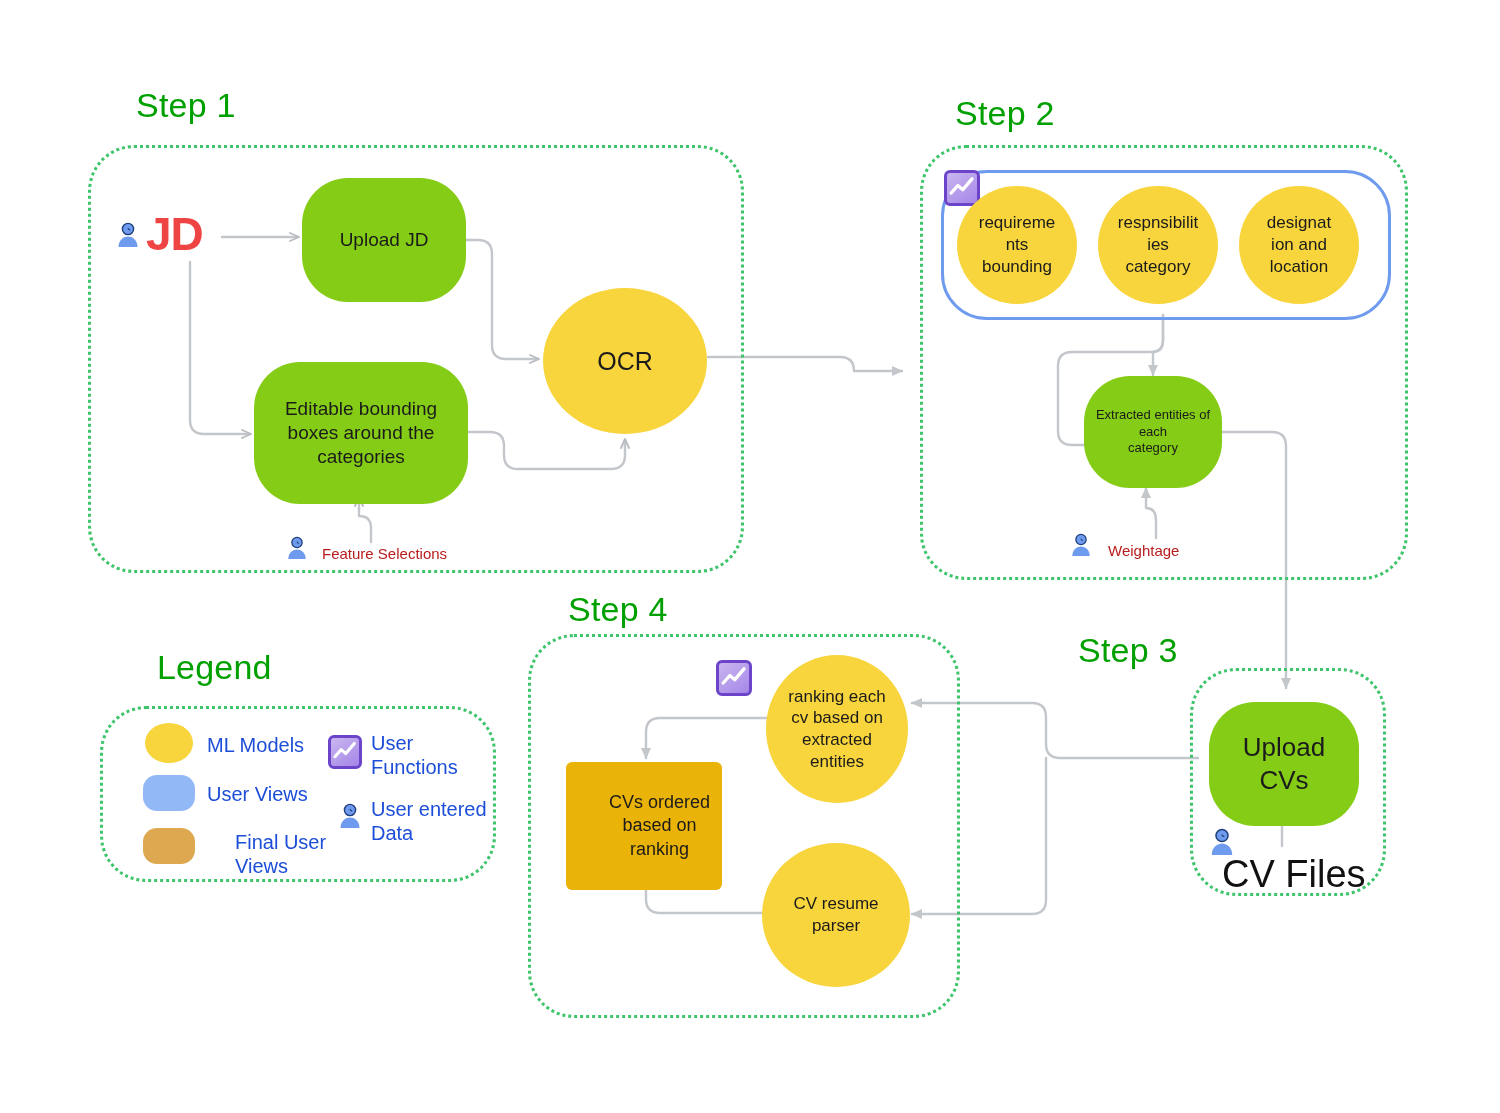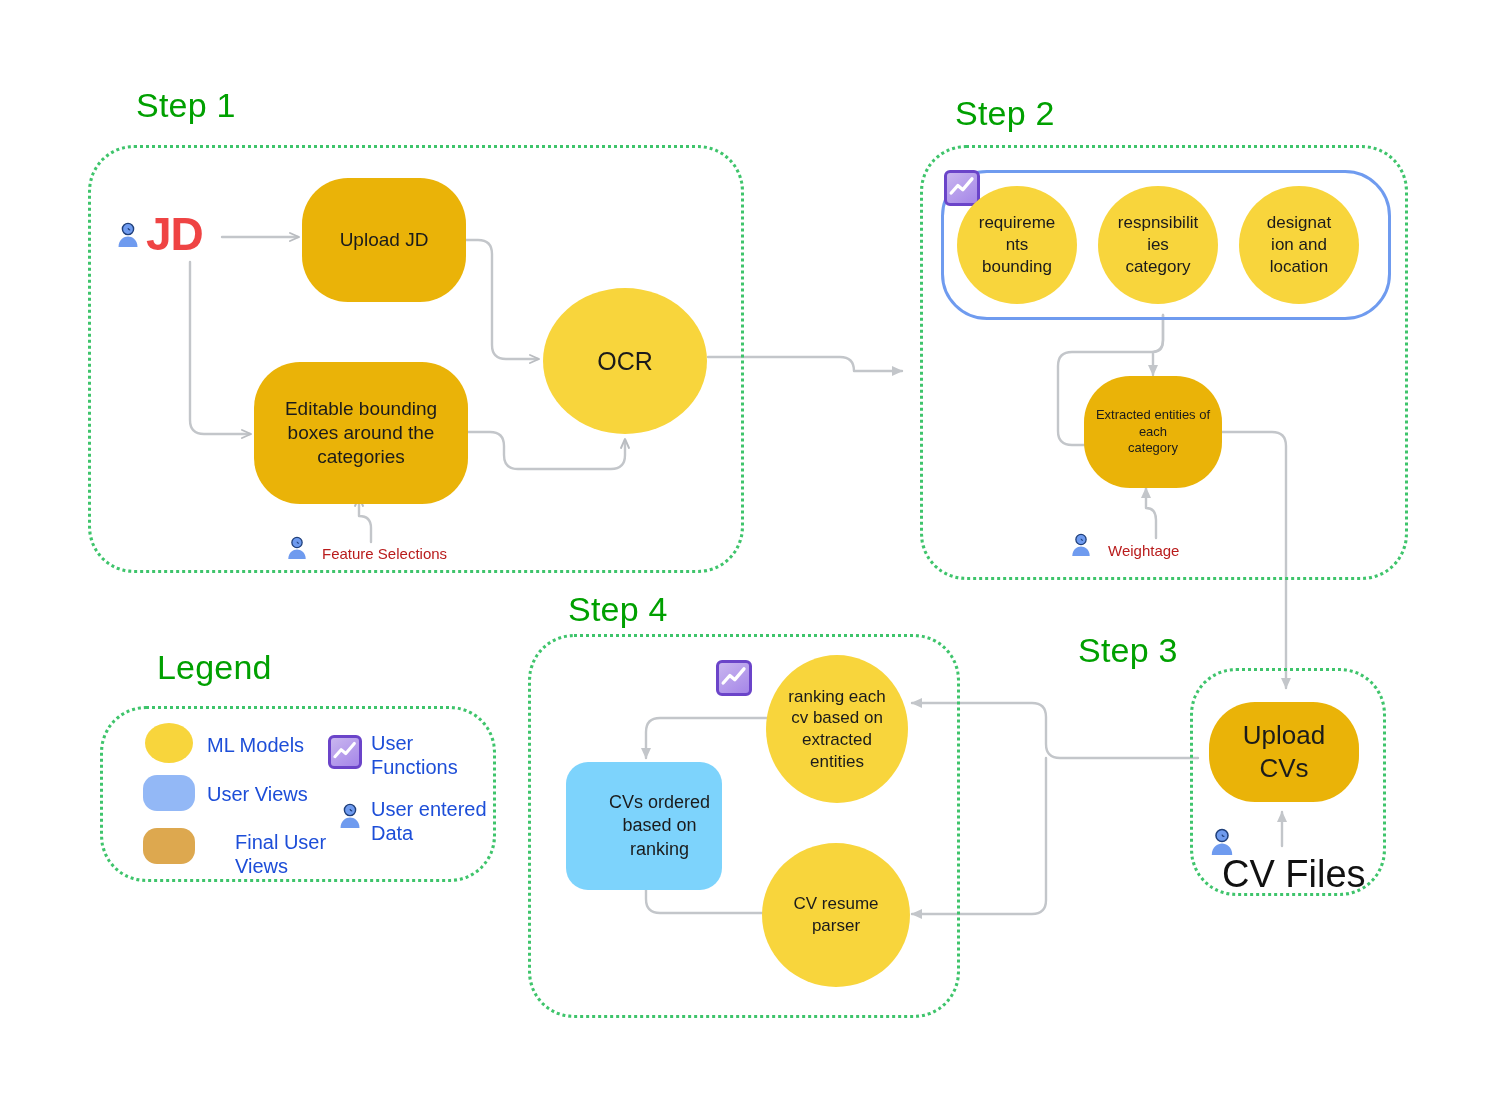--- a/index.html
+++ b/index.html
@@ -8,22 +8,22 @@
   #canvas{position:absolute;left:0;top:0;width:1500px;height:1113px;}
 
   .step-title{position:absolute;color:#00a000;font-size:34px;font-weight:400;
               letter-spacing:.2px;white-space:nowrap;line-height:1;}
 
   .group{position:absolute;border:3px dotted #3ec46b;border-radius:46px;
          background:transparent;box-sizing:border-box;}
 
   .node{position:absolute;display:flex;align-items:center;justify-content:center;
         text-align:center;box-sizing:border-box;line-height:1.28;}
-  .blue{background:#eab308;border-radius:46px;}
-  .orange{background:#7dd3fc;border-radius:22px;padding-left:31px;}
+  .blue{background:#84cc16;border-radius:46px;}
+  .orange{background:#eab308;border-radius:6px;padding-left:31px;}
   .yellow{background:#f8d53c;border-radius:50%;}
 
   .jd-label{position:absolute;font-size:46px;font-weight:700;color:#ef4444;
             letter-spacing:-1px;line-height:1;}
   .cvfiles-label{position:absolute;font-size:38px;font-weight:400;color:#111;
             line-height:1;white-space:nowrap;}
   .tiny-label{position:absolute;font-size:15px;color:#b91c1c;white-space:nowrap;}
 
   .az-icon{position:absolute;width:36px;height:36px;border-radius:6px;
            background:linear-gradient(145deg,#c9b6ef,#a586e8);
@@ -145,21 +145,21 @@
     <circle cx="12" cy="7" r="5.6" fill="#6f9bef" stroke="#1f3f7a" stroke-width="1.4"></circle>
     <path d="M12 6.2 a2 2 0 0 0 2.2 1.6" fill="none" stroke="#1f3f7a" stroke-width="1.2"></path>
     <path d="M2.5 25 C2.5 17.5 8 14.5 12 14.5 C16 14.5 21.5 17.5 21.5 25 Z" fill="#6f9bef"></path>
   </svg>
 </div>
 <div class="tiny-label" style="left:1108px;top:542px;">Weightage</div>
 
 <div class="step-title" style="left:1078px;top:633px;">Step 3</div>
 <div class="group" style="left:1190px;top:668px;width:196px;height:228px;"></div>
 
-<div class="node blue" style="left:1209px;top:702px;width:150px;height:100px;font-size:26px;white-space:pre-line;">Upload
+<div class="node blue" style="left:1209px;top:702px;width:150px;height:124px;font-size:26px;white-space:pre-line;">Upload
 CVs</div>
 
 <div class="person" style="left:1209px;top:828px;">
   <svg width="26" height="28" viewBox="0 0 24 26">
     <circle cx="12" cy="7" r="5.6" fill="#6f9bef" stroke="#1f3f7a" stroke-width="1.4"></circle>
     <path d="M12 6.2 a2 2 0 0 0 2.2 1.6" fill="none" stroke="#1f3f7a" stroke-width="1.2"></path>
     <path d="M2.5 25 C2.5 17.5 8 14.5 12 14.5 C16 14.5 21.5 17.5 21.5 25 Z" fill="#6f9bef"></path>
   </svg>
 </div>
 <div class="cvfiles-label" style="left:1222px;top:855px;">CV Files</div>

